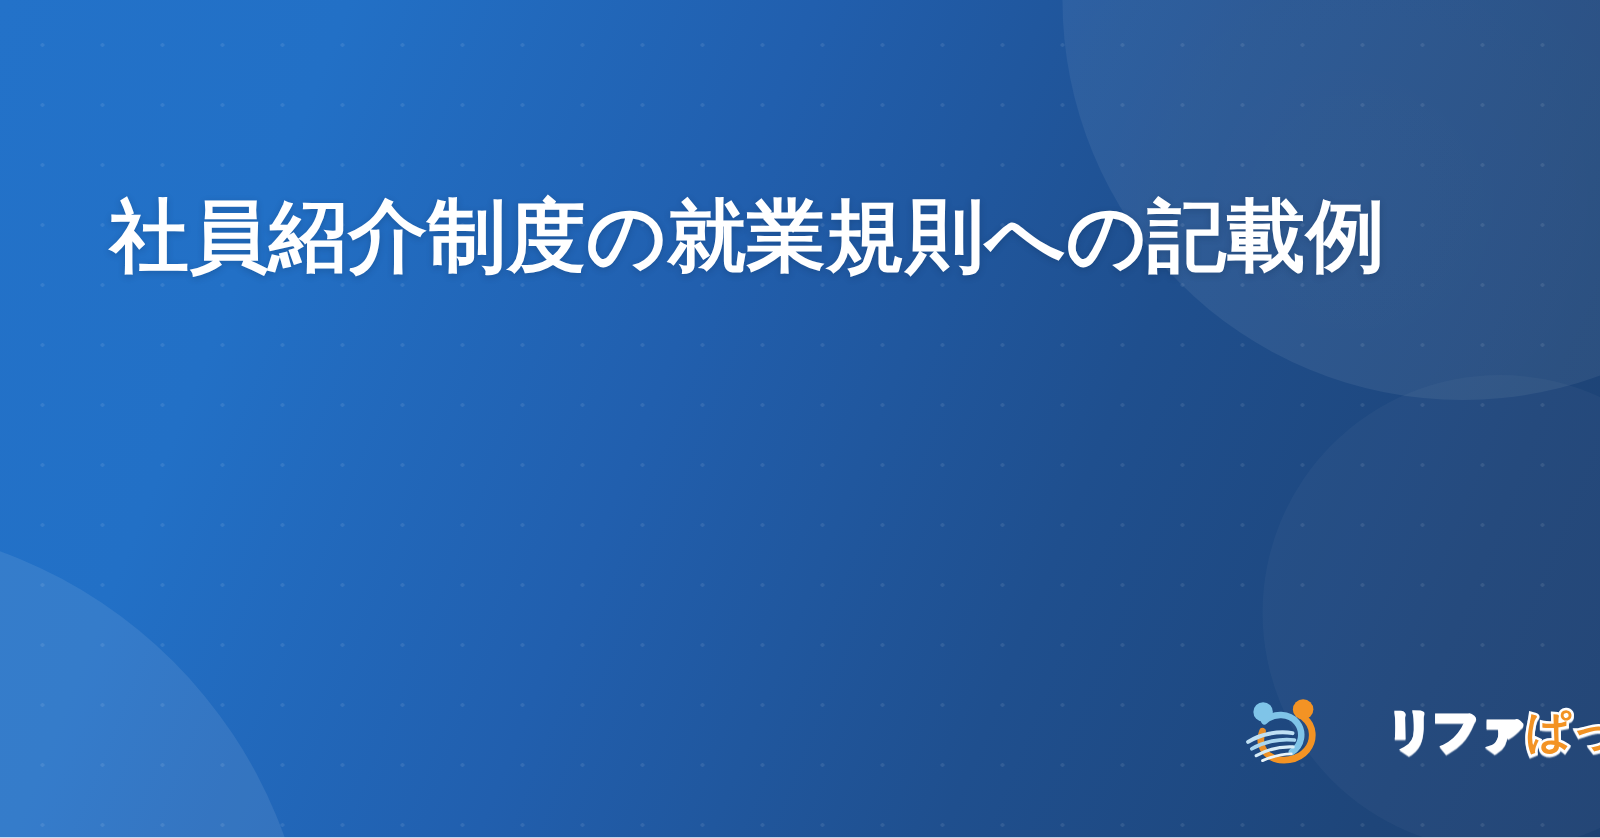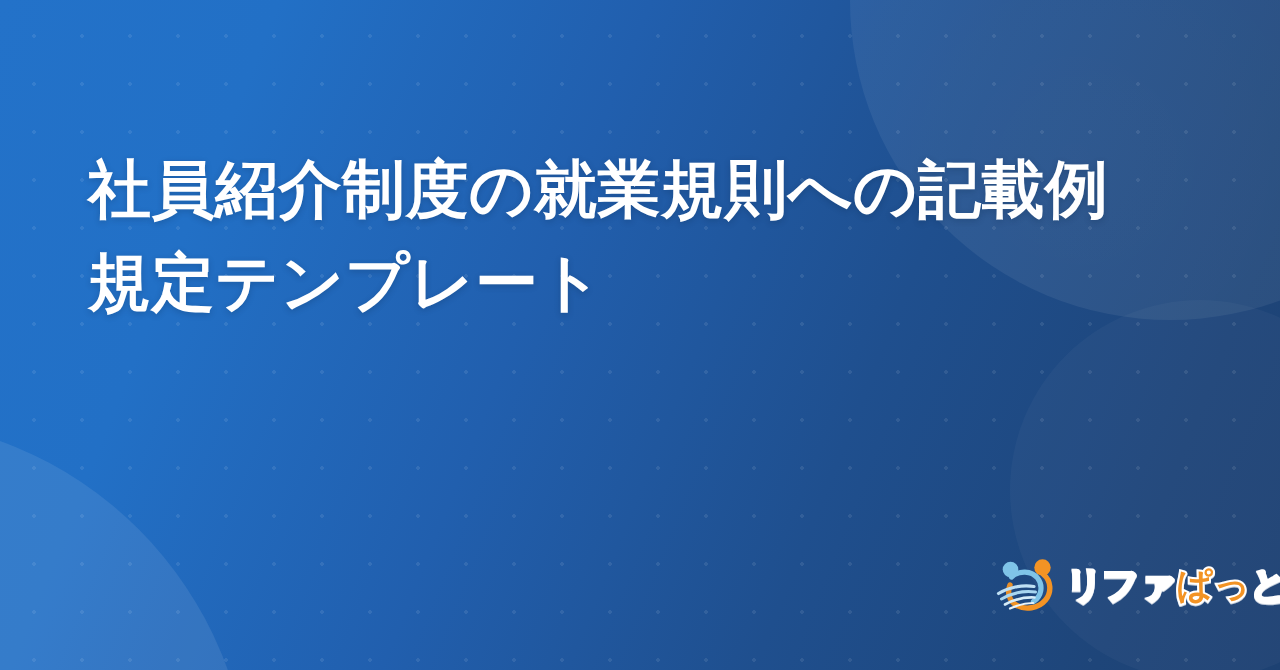--- a/index.html
+++ b/index.html
@@ -91,39 +91,38 @@
   .logo-word {
     font-size: 36px;
     font-weight: 700;
     line-height: 1;
     letter-spacing: 0px;
     white-space: nowrap;
     -webkit-text-stroke: 4px #ffffff;
     paint-order: stroke fill;
     filter: drop-shadow(0 1px 0 rgba(255,255,255,0.7));
   }
-  .logo-word .seg-a { color: #ffffff; }
+  .logo-word .seg-a { color: #ffffff; margin-left: 44px; }
   .logo-word .seg-b { color: #f39324; }
   .logo-word .seg-c { color: #ffffff; }
   .logo-word span { display: inline; }
 </style>
 </head>
 <body>
 
 <div id="stage">
 
   <div class="bg-base"></div>
   <div class="bg-circle circle-topright"></div>
   <div class="bg-circle circle-bottomleft"></div>
   <div class="bg-circle circle-midright"></div>
   <div class="bg-dots"></div>
 
   <div class="headline">
     <span class="line">社員紹介制度の就業規則への記載例</span>
-    <span class="line">規定テンプレート</span>
   </div>
 
   <div class="logo">
     <svg class="logo-mark" viewBox="0 0 62 58" aria-hidden="true">
 
       <path d="M47.5 18.5 C55 24.5 56 36 49.5 44 C42.5 52.5 29 54.5 20 49" fill="none" stroke="#f39324" stroke-width="5.4" stroke-linecap="round"></path>
       <path d="M20 49 C13 44.5 11 36.5 14 29" fill="none" stroke="#f39324" stroke-width="5.4" stroke-linecap="round" opacity="0.95"></path>
 
       <circle cx="46.5" cy="11.5" r="8.2" fill="#f39324"></circle>
 

